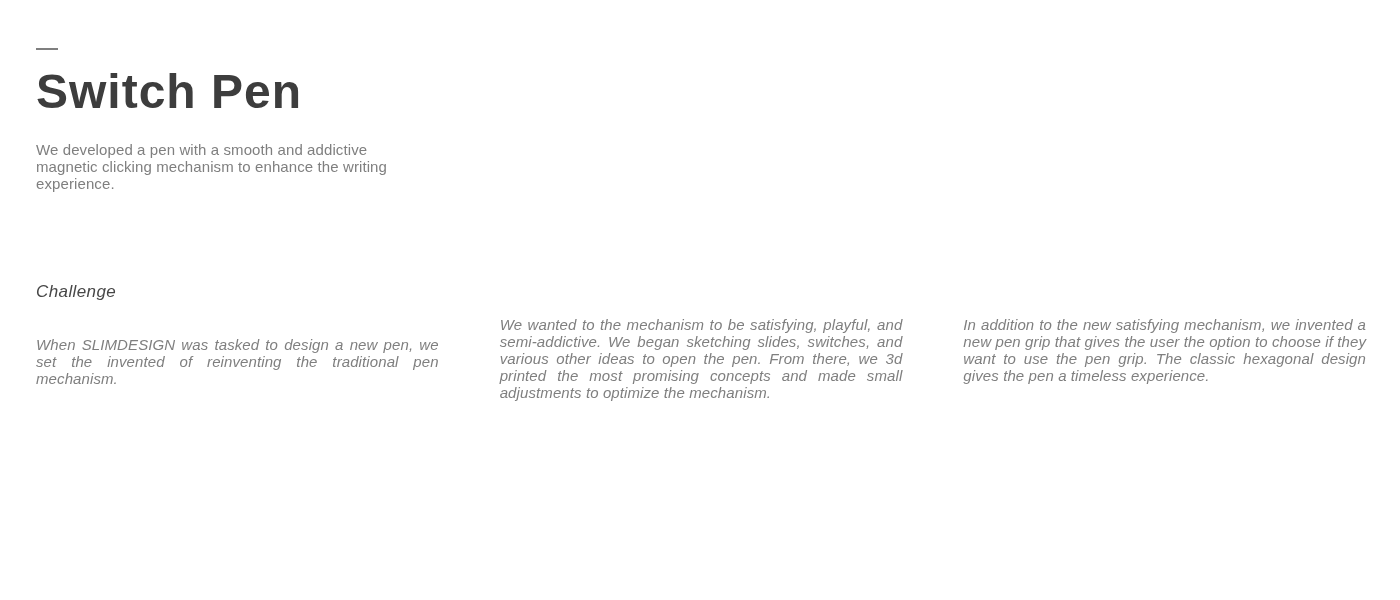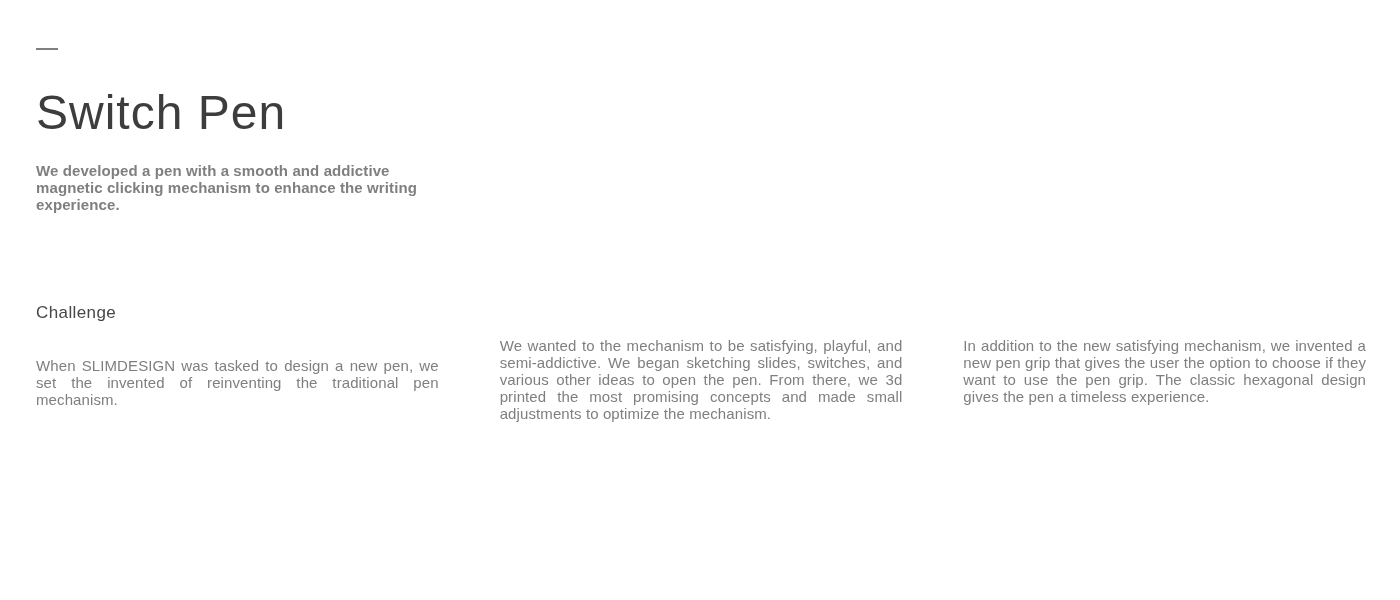--- a/index.html
+++ b/index.html
@@ -16,42 +16,42 @@
     overflow: hidden;
     padding: 0 34px 0 36px;
   }
   .accent-dash {
     margin-top: 48px;
     width: 22px;
     height: 2px;
     background: var(--dash, #7f7f7f);
   }
   .page-title {
-    margin-top: 37px;
+    margin-top: 16px;
     font-size: 48px;
     line-height: 1.1;
-    font-weight: 400;
+    font-weight: 700;
     letter-spacing: 1px;
     color: var(--title-text, #3d3d3d);
   }
   .intro {
     margin-top: 22px;
     width: 388px;
     font-size: 15px;
     line-height: 17px;
-    font-weight: 700;
+    font-weight: 400;
     letter-spacing: 0.1px;
     color: var(--body-text, #7f7f7f);
   }
   .columns {
     display: flex;
     gap: 61px;
     margin-top: 90px;
   }
-  .column { flex: 1 1 0; min-width: 0; }
+  .column { flex: 1 1 0; min-width: 0; font-style: italic; }
   .column-heading {
     font-size: 17px;
     line-height: 20px;
     font-weight: 400;
     letter-spacing: 0.4px;
     color: var(--heading-text, #474747);
   }
   .column-body {
     margin-top: 34px;
     font-size: 15px;

